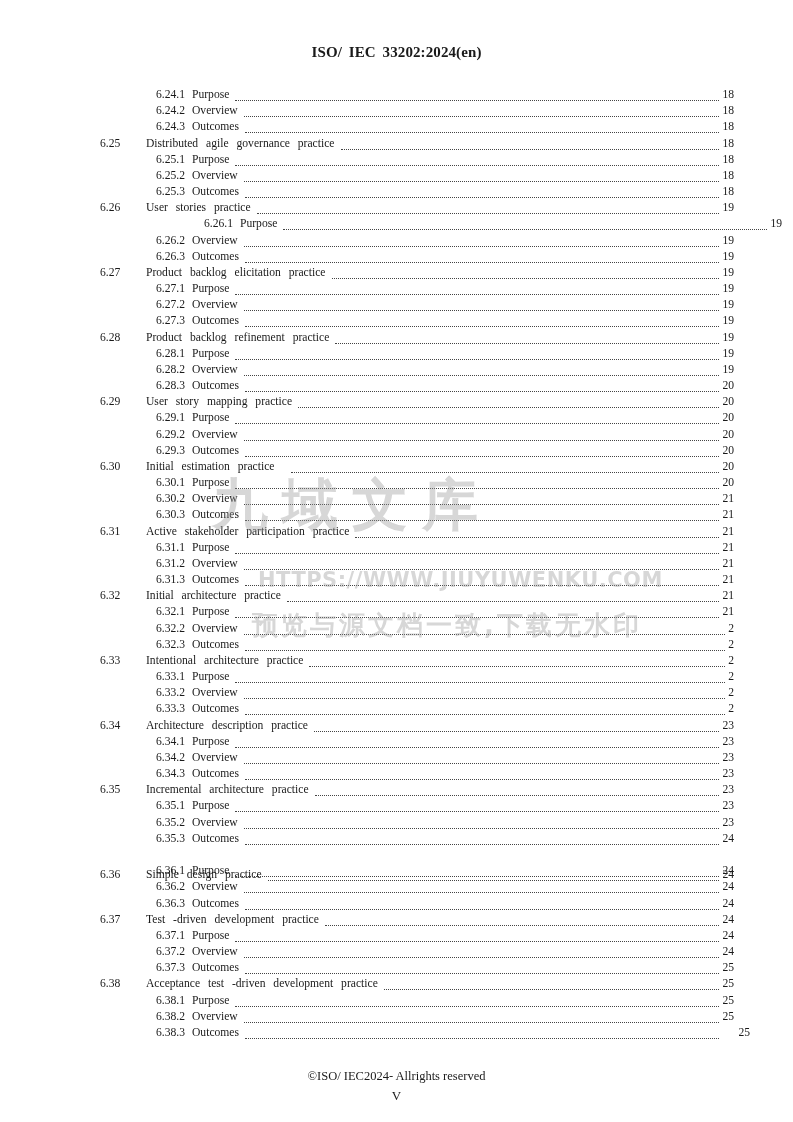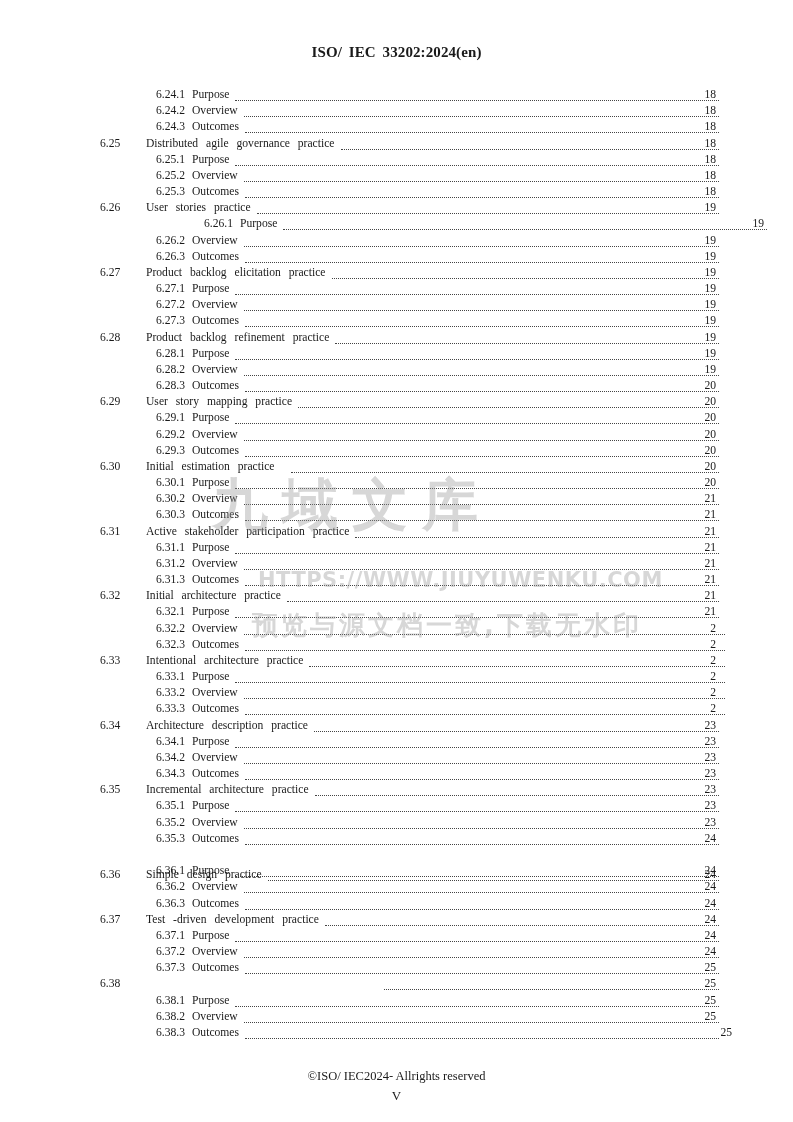--- a/index.html
+++ b/index.html
@@ -28,21 +28,21 @@
     .toc-row .title {
       position: absolute; word-spacing: 5px;
     }
     .toc-row.lvl1 .title { left: 146px; }
     .toc-row.lvl2 .title { left: 192px; }
     .toc-row .leader {
       position: absolute; height: 10px; top: 3px;
       border-bottom: 1.2px dotted #444;
     }
     .toc-row .page {
-      position: absolute; right: 77px; text-align: right;
+      position: absolute; right: 59px; text-align: right;
     }
     .watermark {
       position: absolute; pointer-events: none; color: rgba(150,150,150,0.38);
       font-family: "DejaVu Sans", sans-serif; white-space: nowrap;
     }
     .wm-cn { top: 468px; left: 212px; font-size: 56px; font-weight: bold; letter-spacing: 14px; }
     .wm-url { top: 568px; left: 258px; font-size: 21px; font-weight: bold; letter-spacing: 0.5px; }
     .wm-sub { top: 608px; left: 252px; font-size: 26px; font-weight: bold; letter-spacing: 3px; }
     .footer {
       position: absolute; top: 1067px; left: 0; width: 793px; text-align: center;
@@ -381,20 +381,21 @@
       <span class="page">24</span>
     </div>
     <div class="toc-row lvl2" style="top: 873.18px;">
       <span class="num">6.37.3</span>
       <span class="title">Outcomes</span>
       <span class="leader" style="left: 245px; width: 474px;"></span>
       <span class="page">25</span>
     </div>
     <div class="toc-row lvl1" style="top: 889.35px;">
       <span class="num">6.38</span>
+      <span class="title">Acceptance  test -driven  development  practice</span>
       <span class="leader" style="left: 384px; width: 335px;"></span>
       <span class="page">25</span>
     </div>
     <div class="toc-row lvl2" style="top: 905.52px;">
       <span class="num">6.38.1</span>
       <span class="title">Purpose</span>
       <span class="leader" style="left: 235px; width: 484px;"></span>
       <span class="page">25</span>
     </div>
     <div class="toc-row lvl2" style="top: 921.69px;">

